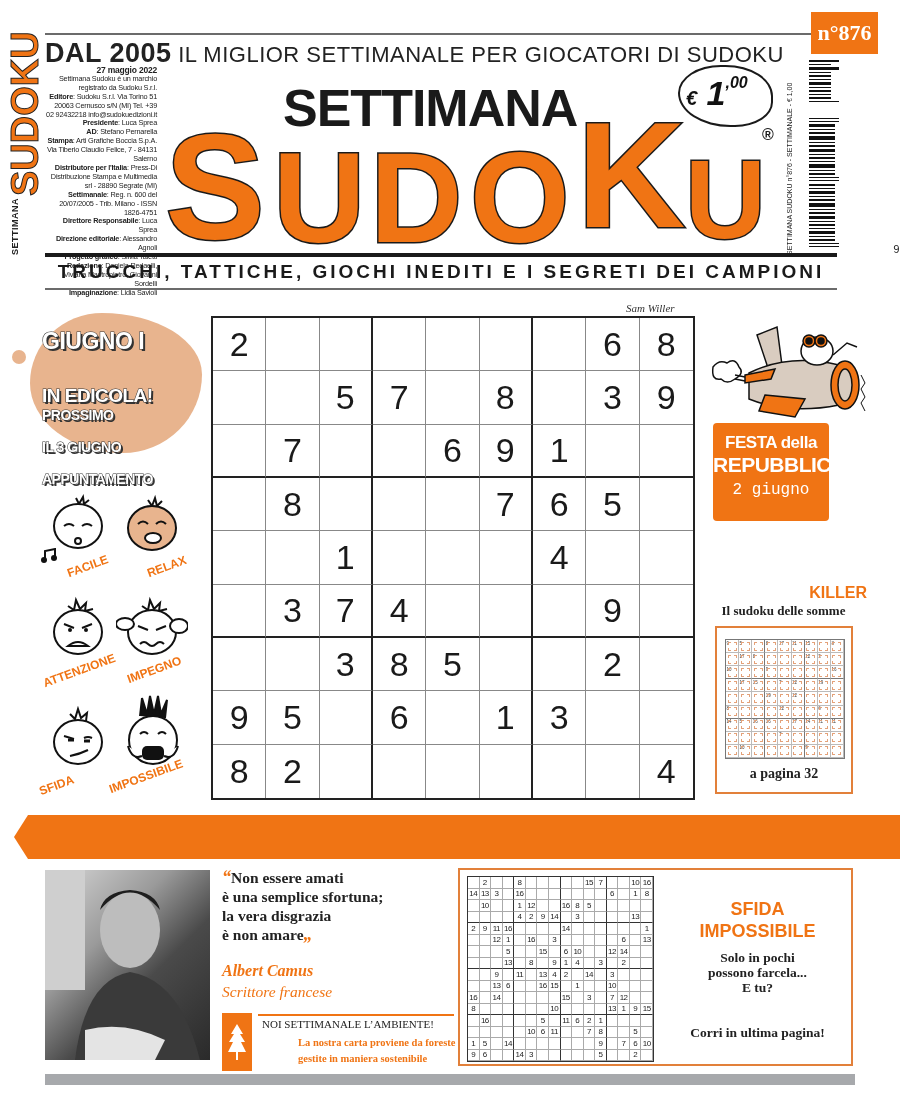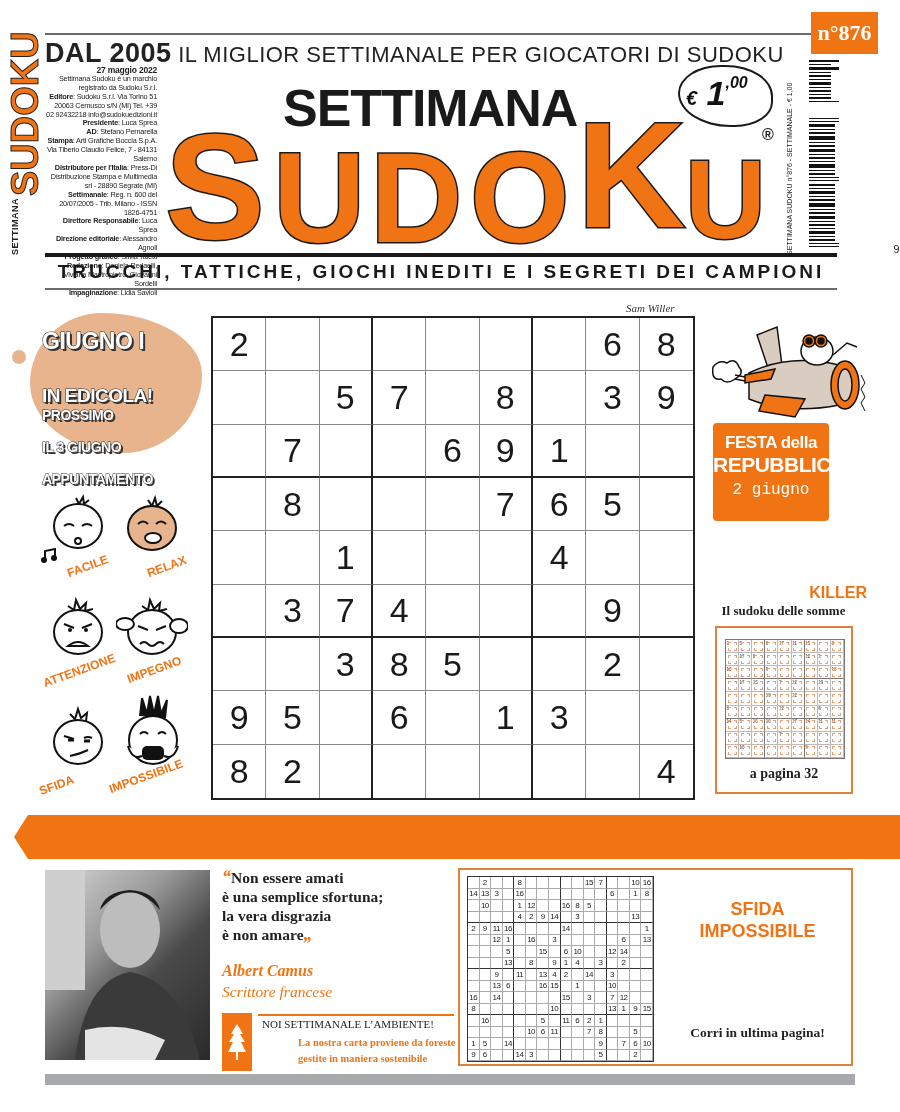--- a/index.html
+++ b/index.html
@@ -792,16 +792,21 @@
       <div class="s c12 r16">5</div>
       <div class="s c13 r16"></div>
       <div class="s c14 r16"></div>
       <div class="s c15 r16">2</div>
       <div class="s c16 r16"></div>
     </div>
   <div class="sfida-title">
     <div>SFIDA</div>
     <div>IMPOSSIBILE</div>
   </div>
+  <div class="sfida-text">
+    <div>Solo in pochi</div>
+    <div>possono farcela...</div>
+    <div>E tu?</div>
+  </div>
   <div class="sfida-cta">Corri in ultima pagina!</div>
 </div>
 
 <div class="abs footer-bar"></div>
 
 </body></html>

